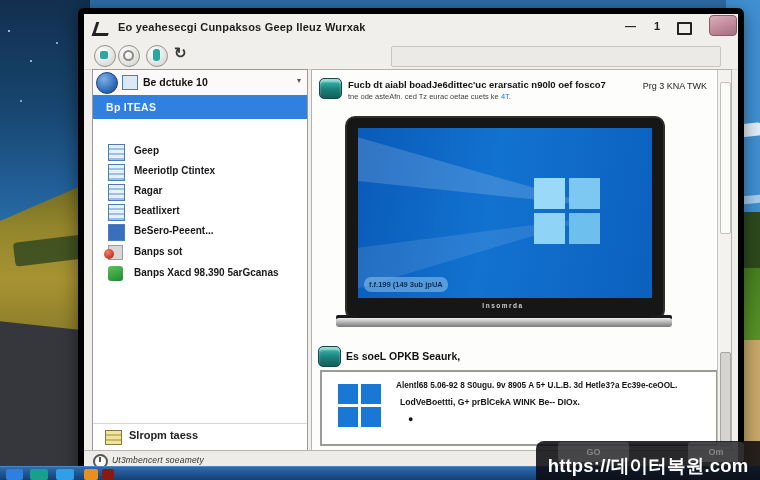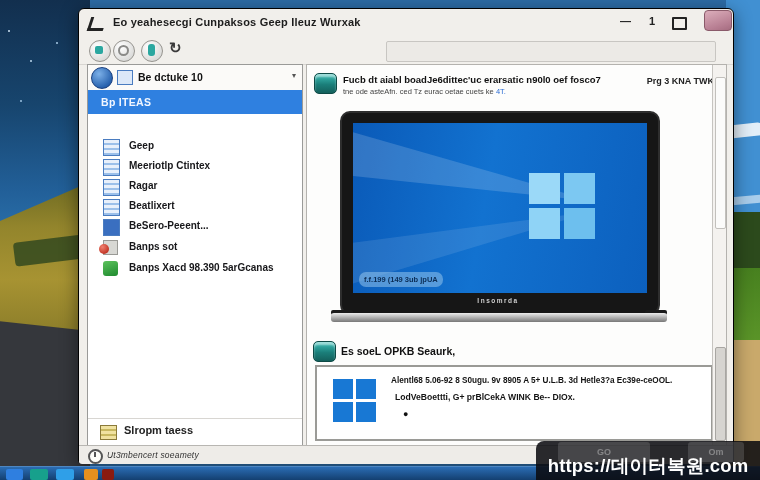--- a/index.html
+++ b/index.html
@@ -29,21 +29,21 @@
     background:linear-gradient(180deg,#47801f,#5a9428);}
   #bg-right-tan{left:726px;top:340px;width:34px;height:140px;background:#c9a96b;}
 
   
   #taskbar{left:0;top:466px;width:760px;height:14px;z-index:20;
     background:linear-gradient(180deg,#2b6db4,#123c6b);border-top:1px solid #4d86c2;}
   .tb-icon{position:absolute;top:2px;height:11px;border-radius:2px;}
 
   
   #win{left:78px;top:8px;width:654px;height:454px;z-index:10;
-    background:#f1efeb;border:1px solid #000000;border-radius:6px 6px 3px 3px;
+    background:#f1efeb;border:6px solid #000000;border-radius:6px 6px 3px 3px;
     box-shadow:0 4px 18px rgba(0,0,0,.45);}
   #titlebar{left:0;top:0;width:100%;height:28px;}
   #app-icon{left:10px;top:8px;width:13px;height:11px;
     border-left:3px solid #222;border-bottom:3px solid #222;transform:skewX(-18deg);}
   #title-text{left:34px;top:7px;font-size:11px;font-weight:bold;color:#1c1c1c;letter-spacing:.2px;white-space:nowrap;}
   .winctl{position:absolute;top:6px;font-size:11px;color:#222;font-weight:bold;}
   #ctl-min{right:102px;}
   #ctl-max{right:78px;}
   #ctl-restore{right:46px;top:8px;width:11px;height:9px;border:2px solid #222;border-radius:1px;}
   #ctl-close{right:1px;top:1px;width:26px;height:19px;border-radius:4px;
@@ -95,21 +95,21 @@
   #main{left:227px;top:55px;width:419px;height:380px;background:#fdfdfc;border:1px solid #b4b2ae;}
   #m-scroll{right:0;top:0;width:13px;height:100%;background:#f4f2ef;border-left:1px solid #c6c4c0;}
   #m-thumb-top{left:2px;top:12px;width:9px;height:150px;background:#fbfbfa;border:1px solid #c2c0bc;border-radius:2px;}
   #m-thumb-bot{left:2px;top:282px;width:9px;height:92px;background:#d6d4d0;border:1px solid #a8a6a2;border-radius:2px;}
   .teal-icon{position:absolute;width:21px;height:19px;border-radius:5px;
     background:linear-gradient(180deg,#3ec0b8 0%,#1b7f7a 55%,#14605c 100%);
     border:1px solid #0e4a46;box-shadow:inset 0 3px 2px rgba(255,255,255,.5);}
   #m-header-title{left:36px;top:9px;width:300px;font-size:9.5px;font-weight:bold;color:#111;white-space:nowrap;}
   #m-header-sub{left:36px;top:22px;font-size:7.5px;color:#444;white-space:nowrap;}
   #m-header-sub .link{color:#2b6cd4;}
-  #m-header-meta{right:12px;top:11px;font-size:9px;font-weight:bold;color:#222;}
+  #m-header-meta{right:24px;top:11px;font-size:9px;font-weight:normal;color:#222;}
 
   
   #laptop{left:33px;top:46px;width:320px;height:216px;}
   #lt-bezel{left:0;top:0;width:316px;height:200px;background:#161616;border:2px solid #2e2e2e;border-radius:10px;}
   #lt-screen{left:13px;top:12px;width:294px;height:170px;overflow:hidden;
     background:linear-gradient(100deg,#0a5ab8 0%,#1272d0 45%,#0c60be 100%);}
   #lt-beam1{left:-20px;top:0;width:260px;height:170px;background:rgba(255,255,255,.16);
     clip-path:polygon(0 2%,100% 46%,0 30%);}
   #lt-beam2{left:-20px;top:0;width:260px;height:170px;background:rgba(255,255,255,.10);
     clip-path:polygon(0 98%,100% 52%,0 72%);}
@@ -135,21 +135,21 @@
   #fl1{left:0;top:0;} #fl2{left:23px;top:0;} #fl3{left:0;top:23px;} #fl4{left:23px;top:23px;}
   #ib-line1{left:74px;top:9px;width:306px;font-size:8.2px;font-weight:bold;color:#141414;white-space:nowrap;}
   #ib-line2{left:78px;top:25px;width:300px;font-size:8.6px;font-weight:bold;color:#141414;white-space:nowrap;}
   #ib-bullet{left:86px;top:42px;font-size:9px;color:#111;}
 
   
   #watermark{left:536px;top:441px;width:224px;height:39px;z-index:50;
     background:rgba(12,12,16,.87);border-radius:8px 0 0 0;}
   .wm-btn{position:absolute;top:1px;height:20px;border-radius:3px;background:rgba(160,160,160,.25);
     text-align:center;font-size:9px;line-height:20px;color:rgba(225,225,225,.4);font-weight:bold;}
-  #wm-btn1{left:22px;width:92px;}
+  #wm-btn1{left:22px;width:71px;}
   #wm-btn2{left:152px;width:56px;}
   #wm-url{left:0;bottom:2px;width:100%;text-align:center;font-size:18.5px;font-weight:bold;color:#fff;
     letter-spacing:.2px;white-space:nowrap;}
 </style>
 </head>
 <body>
 
 <div class="abs" id="bg-left-sky"></div>
 <div class="abs" id="bg-stars"></div>
 <div class="abs" id="bg-left-hill"></div>

